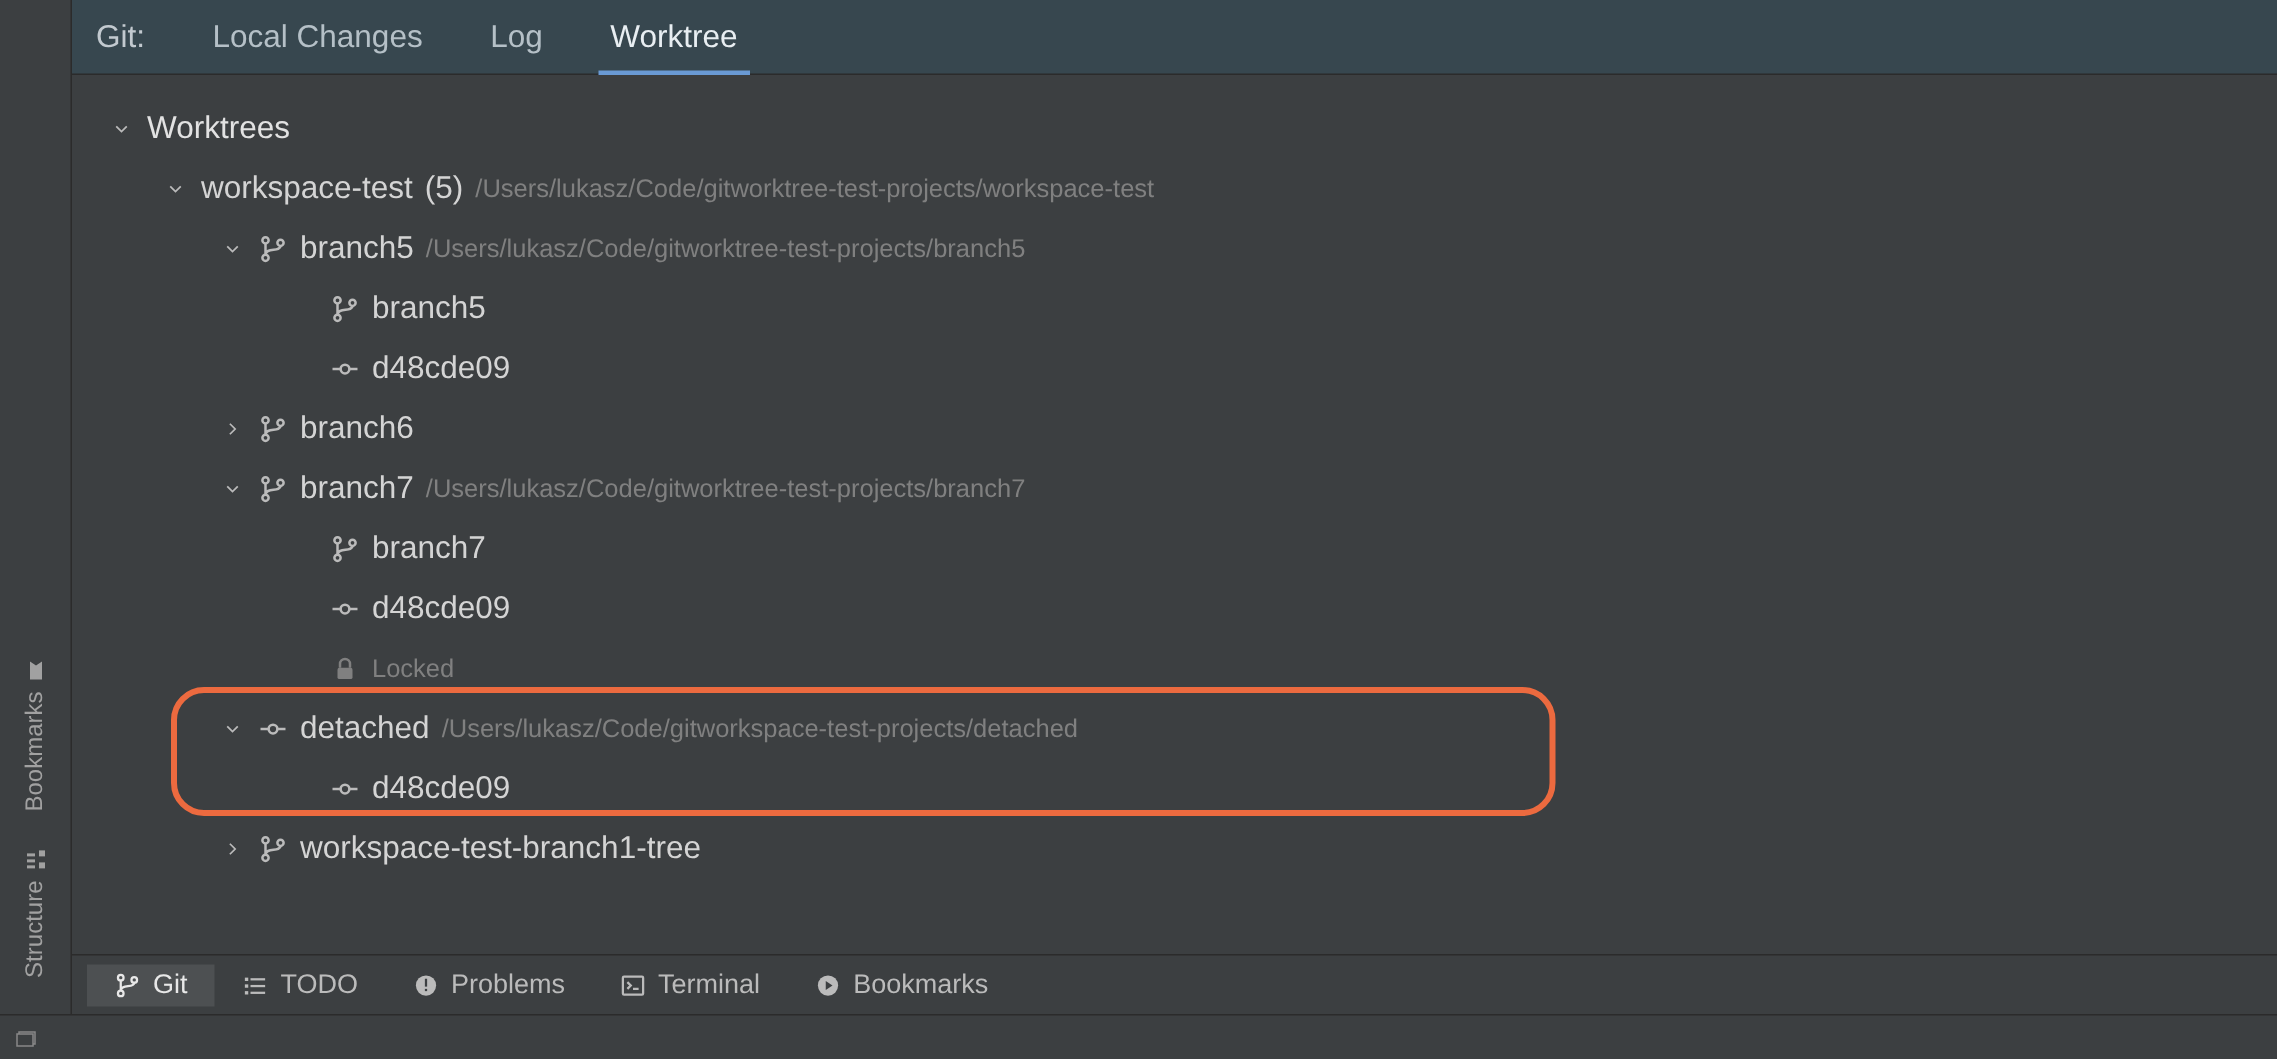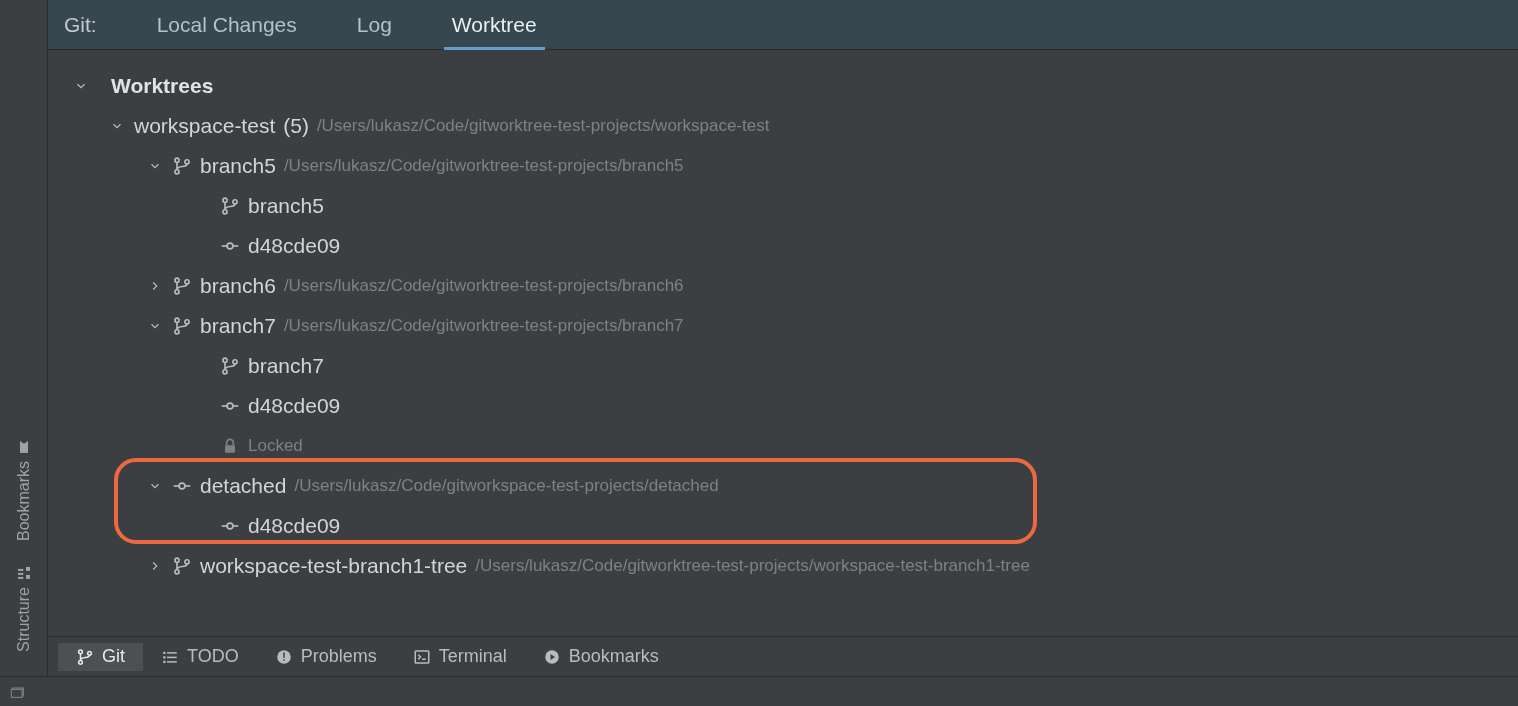--- a/index.html
+++ b/index.html
@@ -45,21 +45,21 @@
     display: flex;
     flex-direction: column;
     min-width: 0;
   }
   .tabbar {
     height: 50px;
     background: #37474f;
     display: flex;
     align-items: center;
     padding: 0 10px;
-    gap: 16px;
+    gap: 1px;
     border-bottom: 1px solid #2b2b2b;
   }
   .tab-prefix {
     color: #c2c9cf;
     font-size: 21px;
     padding: 0 22px 0 6px;
   }
   .tab {
     color: #b5c0c7;
     font-size: 21px;
@@ -103,21 +103,21 @@
     display: inline-flex;
     align-items: center;
     justify-content: center;
     flex-shrink: 0;
   }
   .chevron svg { width: 14px; height: 14px; stroke: #bbbbbb; stroke-width: 2; fill: none; }
   .chevron.collapsed svg { transform: rotate(-90deg); }
   .ico { width: 20px; height: 20px; display: inline-flex; align-items: center; justify-content: center; flex-shrink: 0; }
   .ico svg { width: 20px; height: 20px; }
   .label-white { color: #d4d4d4; font-size: 21px; }
-  .label-bold { color: #e2e2e2; font-weight: 700; font-size: 21px; margin-left: 13px; }
+  .label-bold { color: #e2e2e2; font-weight: 400; font-size: 21px; }
   .label-muted { color: #808080; font-size: 17px; }
   .indent-1 { padding-left: 40px; }
   .indent-2 { padding-left: 78px; }
   .indent-3 { padding-left: 152px; }
   .highlight-box {
     position: absolute;
     border: 4px solid #ec6a3f;
     border-radius: 22px;
     pointer-events: none;
   }
@@ -254,21 +254,20 @@
         </span>
         <span class="ico">
           <svg viewBox="0 0 24 24" fill="none" stroke="#bbbbbb" stroke-width="2">
               <circle cx="6" cy="5" r="2.5"></circle>
               <circle cx="6" cy="19" r="2.5"></circle>
               <circle cx="18" cy="7" r="2.5"></circle>
               <path d="M6 7.5v9M18 9.5c0 5-12 1-12 7"></path>
             </svg>
         </span>
         <span class="label-white">branch6</span>
-        <span class="label-muted">/Users/lukasz/Code/gitworktree-test-projects/branch6</span>
       </div>
 
       <div class="tree-row indent-2">
         <span class="chevron">
           <svg viewBox="0 0 24 24">
               <polyline points="6 9 12 15 18 9"></polyline>
             </svg>
         </span>
         <span class="ico">
           <svg viewBox="0 0 24 24" fill="none" stroke="#bbbbbb" stroke-width="2">
@@ -347,21 +346,20 @@
         </span>
         <span class="ico">
           <svg viewBox="0 0 24 24" fill="none" stroke="#bbbbbb" stroke-width="2">
               <circle cx="6" cy="5" r="2.5"></circle>
               <circle cx="6" cy="19" r="2.5"></circle>
               <circle cx="18" cy="7" r="2.5"></circle>
               <path d="M6 7.5v9M18 9.5c0 5-12 1-12 7"></path>
             </svg>
         </span>
         <span class="label-white">workspace-test-branch1-tree</span>
-        <span class="label-muted">/Users/lukasz/Code/gitworktree-test-projects/workspace-test-branch1-tree</span>
       </div>
 
       <div class="highlight-box" style="left:66px; top:408px; width:923px; height:86px;"></div>
 
     </div>
 
     <div class="bottom-bar">
       <div class="bb-item active">
         <span class="ico">
           <svg viewBox="0 0 24 24" fill="none" stroke="#e8e8e8" stroke-width="2">

